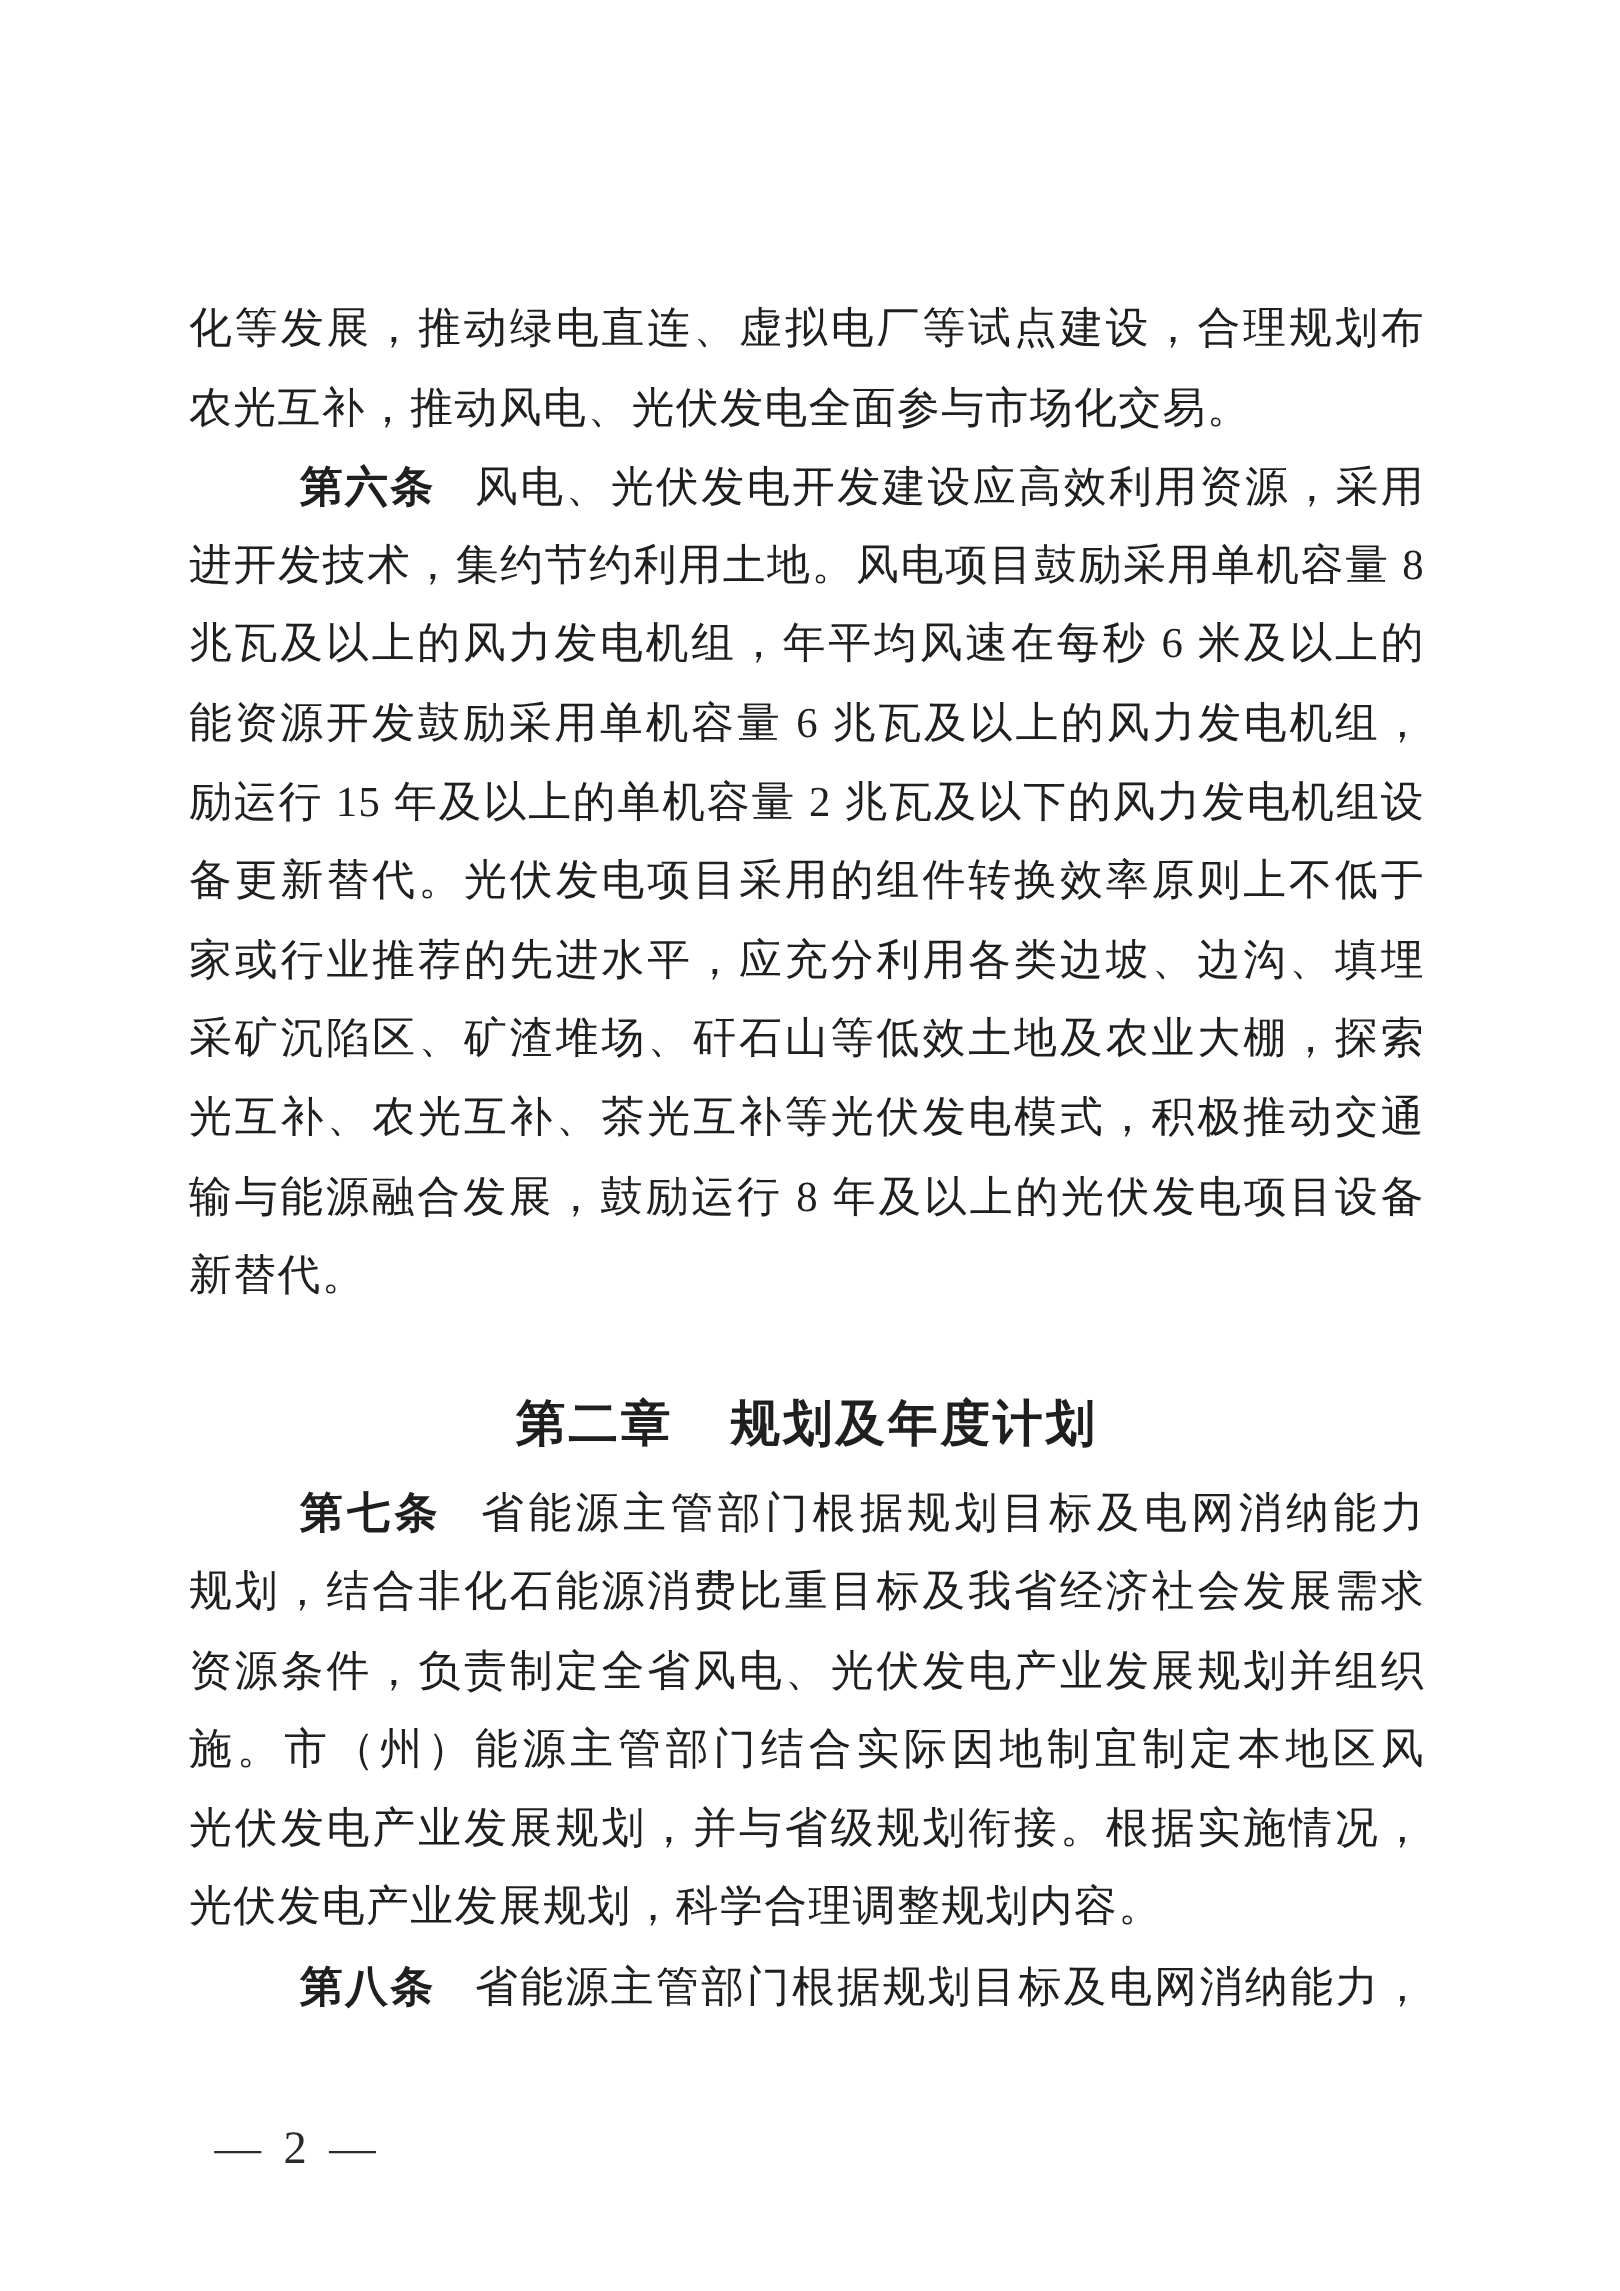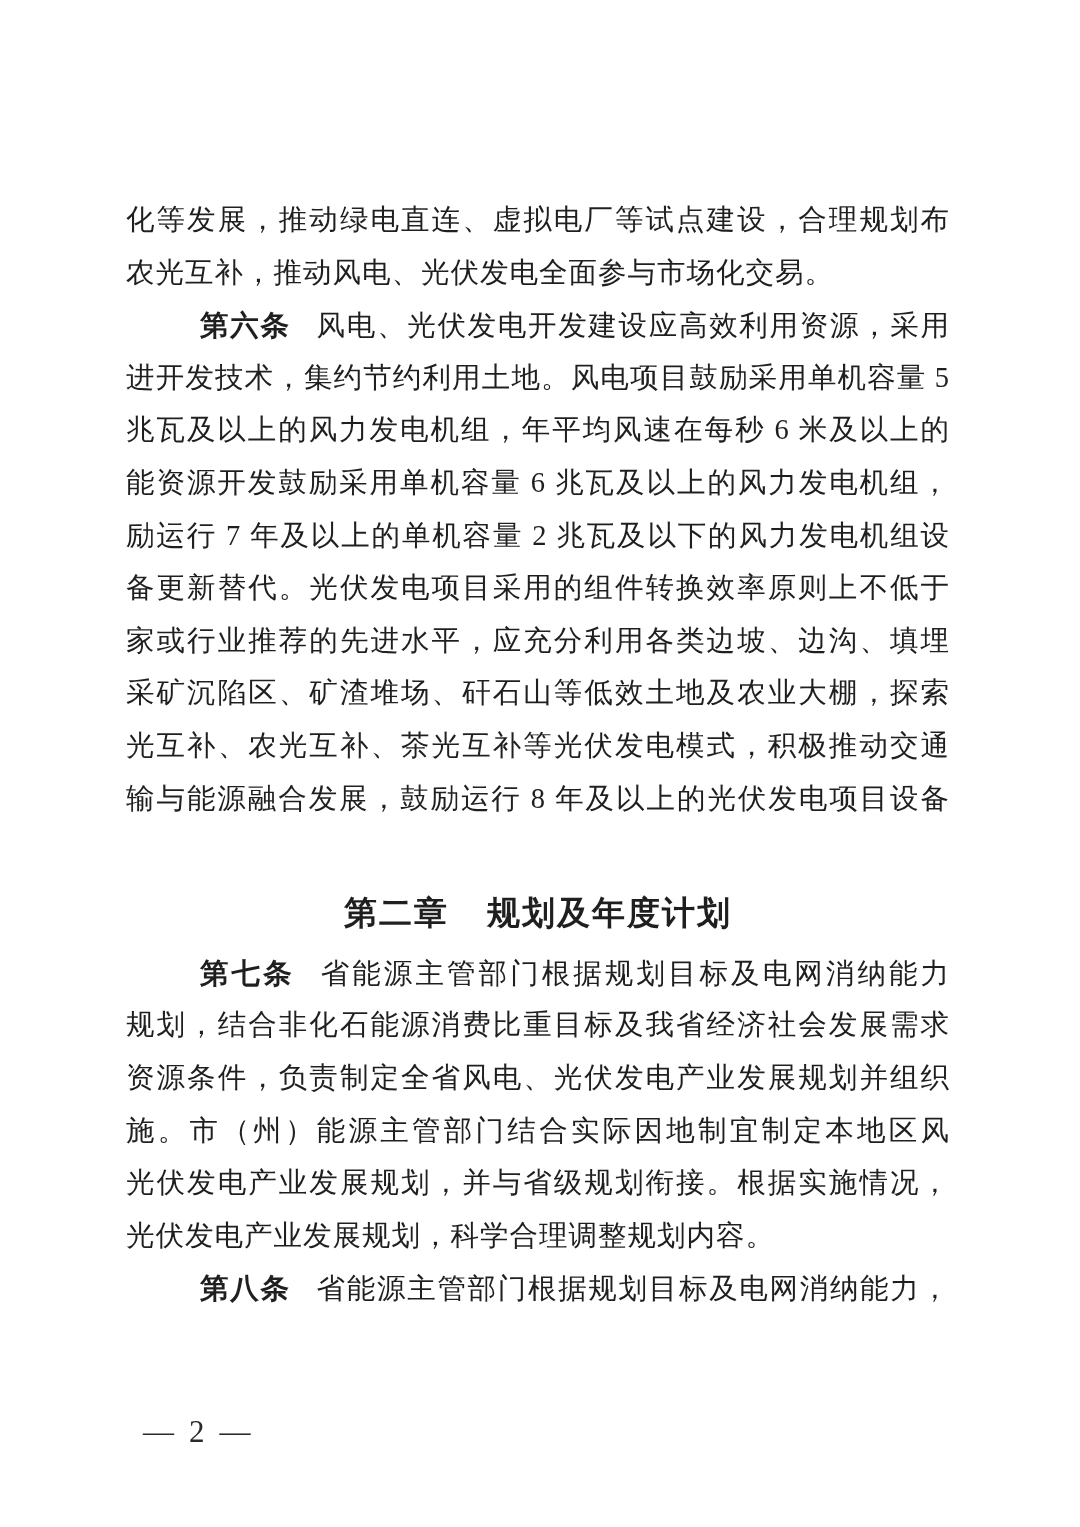--- a/index.html
+++ b/index.html
@@ -40,21 +40,21 @@
     text-indent: 74px;
   }
   .article-label {
     font-family: "Liberation Sans", "DejaVu Sans", sans-serif;
     font-weight: 700;
     margin-right: 26px;
   }
   .chapter {
     height: 52.6px;
     line-height: 52.6px;
-    margin-top: 62px;
+    margin-top: 46px;
     margin-bottom: 7px;
     text-align: center;
     text-align-last: center;
     font-family: Liberation Serif, serif;
     font-weight: 700;
     font-size: 33px;
     letter-spacing: 2px;
   }
   .chapter .chapter-title-span {
     margin-left: 38px;
@@ -74,29 +74,30 @@
 </head>
 <body>
 
 <div class="page">
   <div class="doc-body">
 
     <p class="line fill">化等发展，推动绿电直连、虚拟电厂等试点建设，合理规划布局</p>
     <p class="line">农光互补，推动风电、光伏发电全面参与市场化交易。</p>
 
     <p class="line fill indent"><span class="article-label">第六条</span><span>风电、光伏发电开发建设应高效利用资源，采用先</span></p>
-    <p class="line fill">进开发技术，集约节约利用土地。风电项目鼓励采用单机容量 5</p>
+    <p class="line fill">进开发技术，集约节约利用土地。风电项目鼓励采用单机容量 8</p>
     <p class="line fill">兆瓦及以上的风力发电机组，年平均风速在每秒 6 米及以上的风</p>
     <p class="line fill">能资源开发鼓励采用单机容量 6 兆瓦及以上的风力发电机组，鼓</p>
-    <p class="line fill">励运行 7 年及以上的单机容量 2 兆瓦及以下的风力发电机组设</p>
+    <p class="line fill">励运行 15 年及以上的单机容量 2 兆瓦及以下的风力发电机组设</p>
     <p class="line fill">备更新替代。光伏发电项目采用的组件转换效率原则上不低于国</p>
     <p class="line fill">家或行业推荐的先进水平，应充分利用各类边坡、边沟、填埋场、</p>
     <p class="line fill">采矿沉陷区、矿渣堆场、矸石山等低效土地及农业大棚，探索林</p>
     <p class="line fill">光互补、农光互补、茶光互补等光伏发电模式，积极推动交通运</p>
     <p class="line fill">输与能源融合发展，鼓励运行 8 年及以上的光伏发电项目设备更</p>
+    <p class="line">新替代。</p>
 
     <h2 class="chapter"><span>第二章</span><span class="chapter-title-span">规划及年度计划</span></h2>
 
     <p class="line fill indent"><span class="article-label">第七条</span><span>省能源主管部门根据规划目标及电网消纳能力</span></p>
     <p class="line fill">规划，结合非化石能源消费比重目标及我省经济社会发展需求和</p>
     <p class="line fill">资源条件，负责制定全省风电、光伏发电产业发展规划并组织实</p>
     <p class="line fill">施。市（州）能源主管部门结合实际因地制宜制定本地区风电、</p>
     <p class="line fill">光伏发电产业发展规划，并与省级规划衔接。根据实施情况，及</p>
     <p class="line">光伏发电产业发展规划，科学合理调整规划内容。</p>
 

